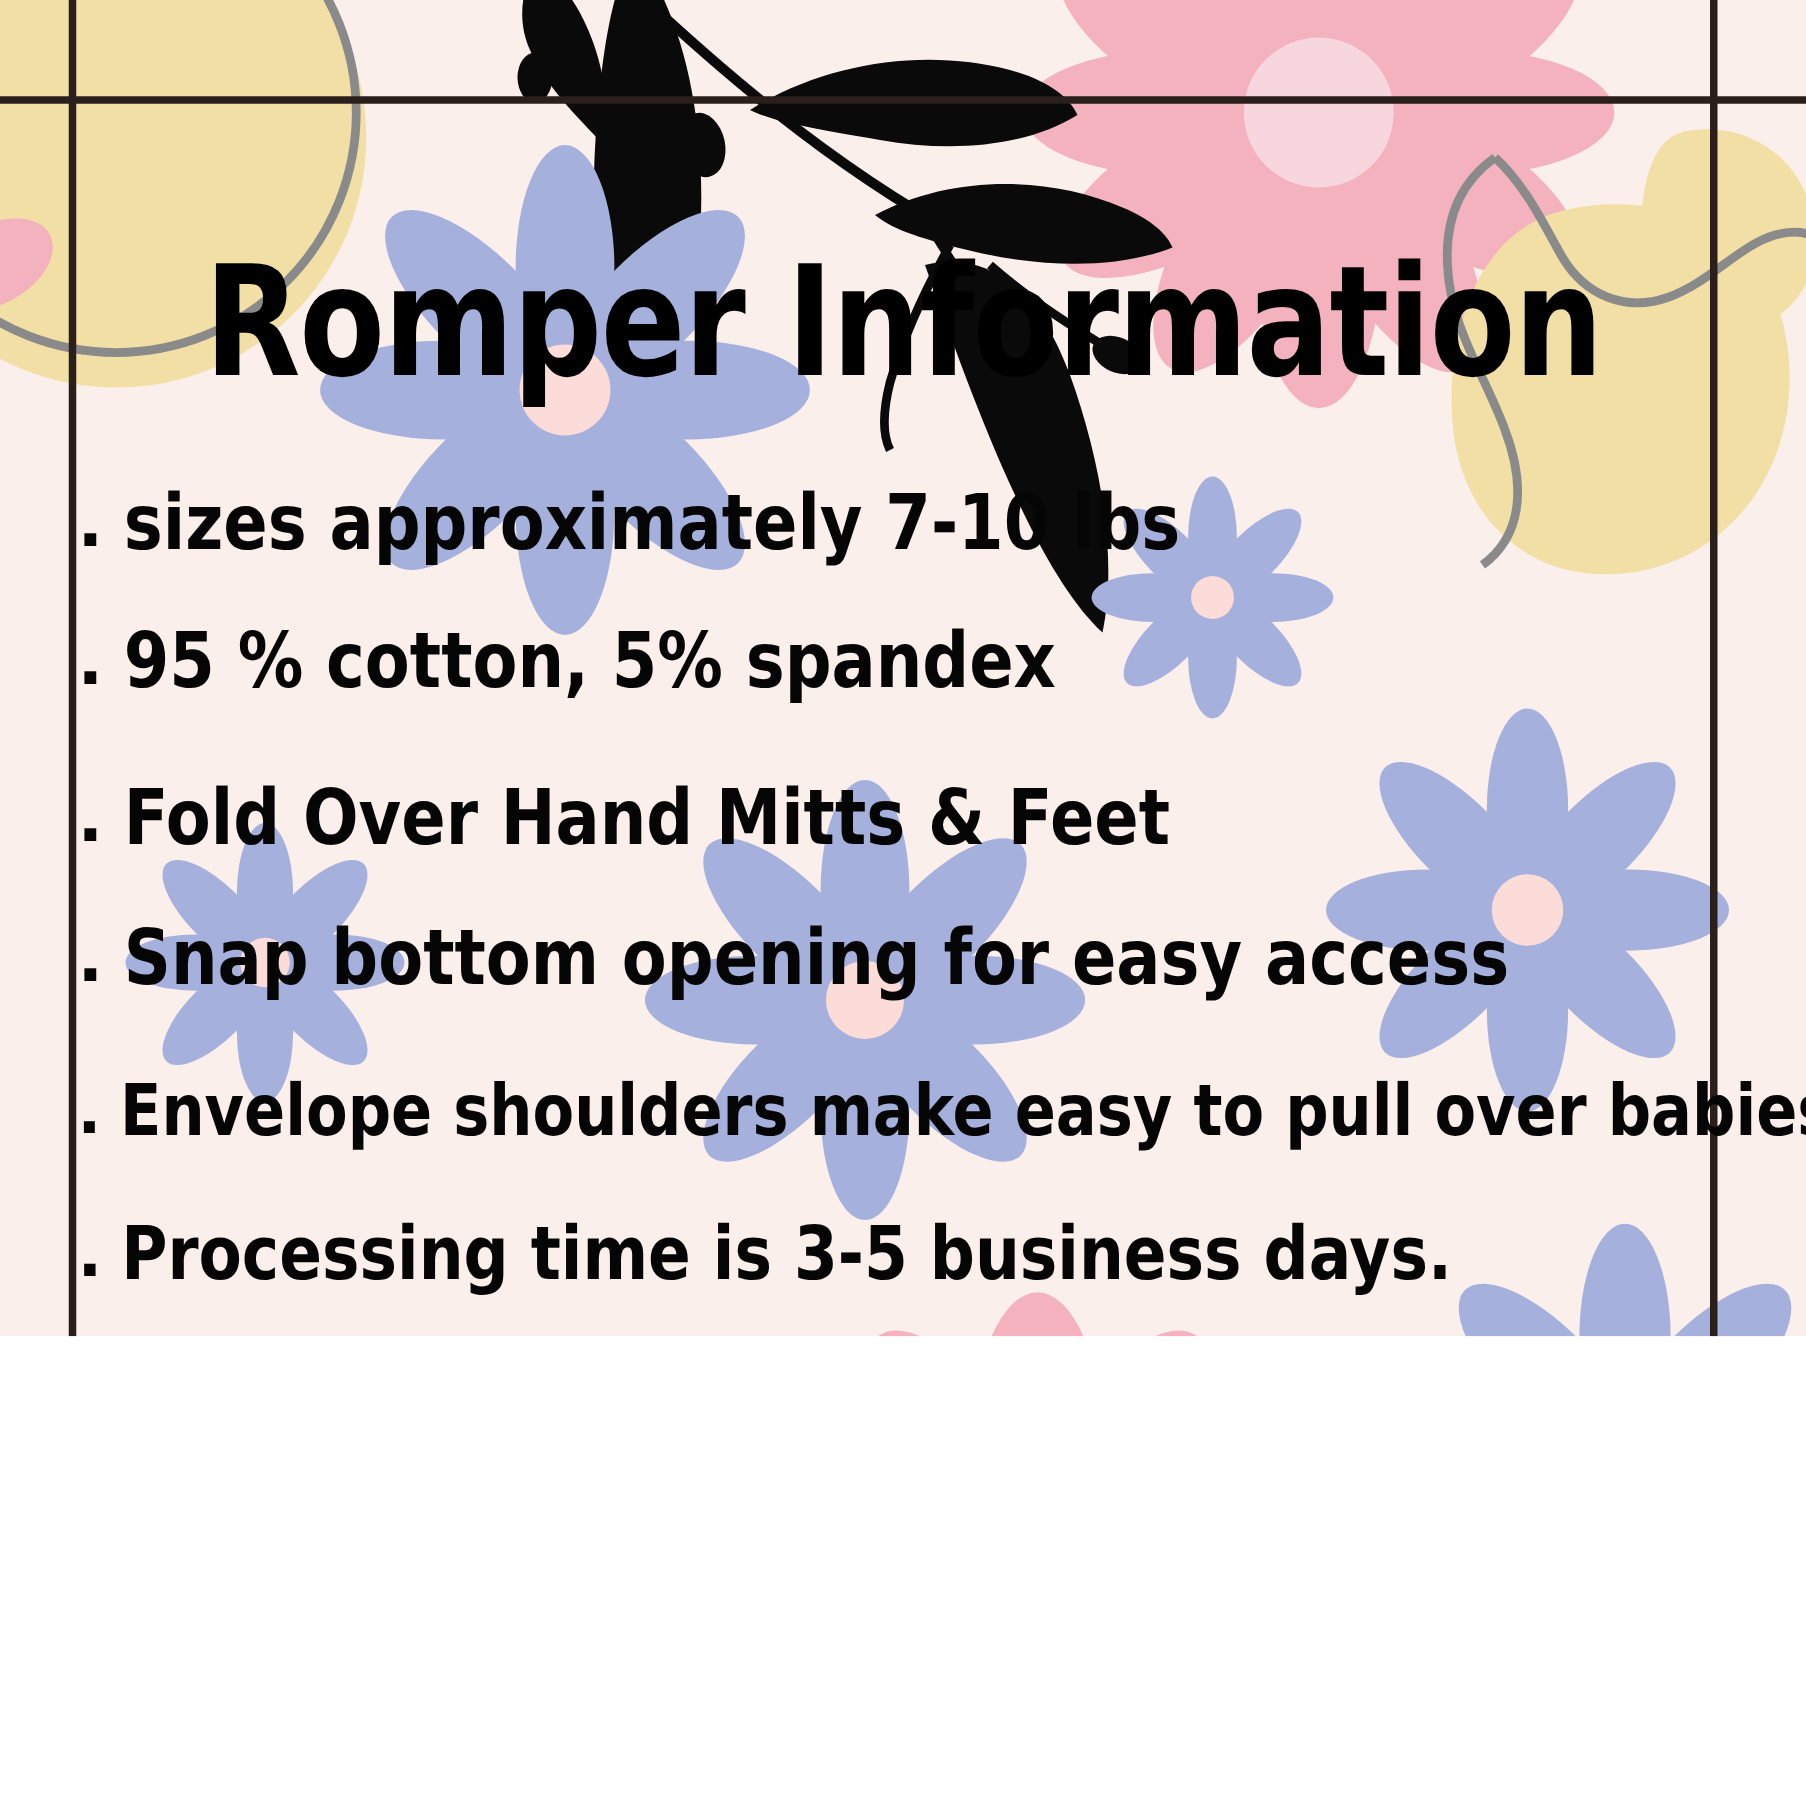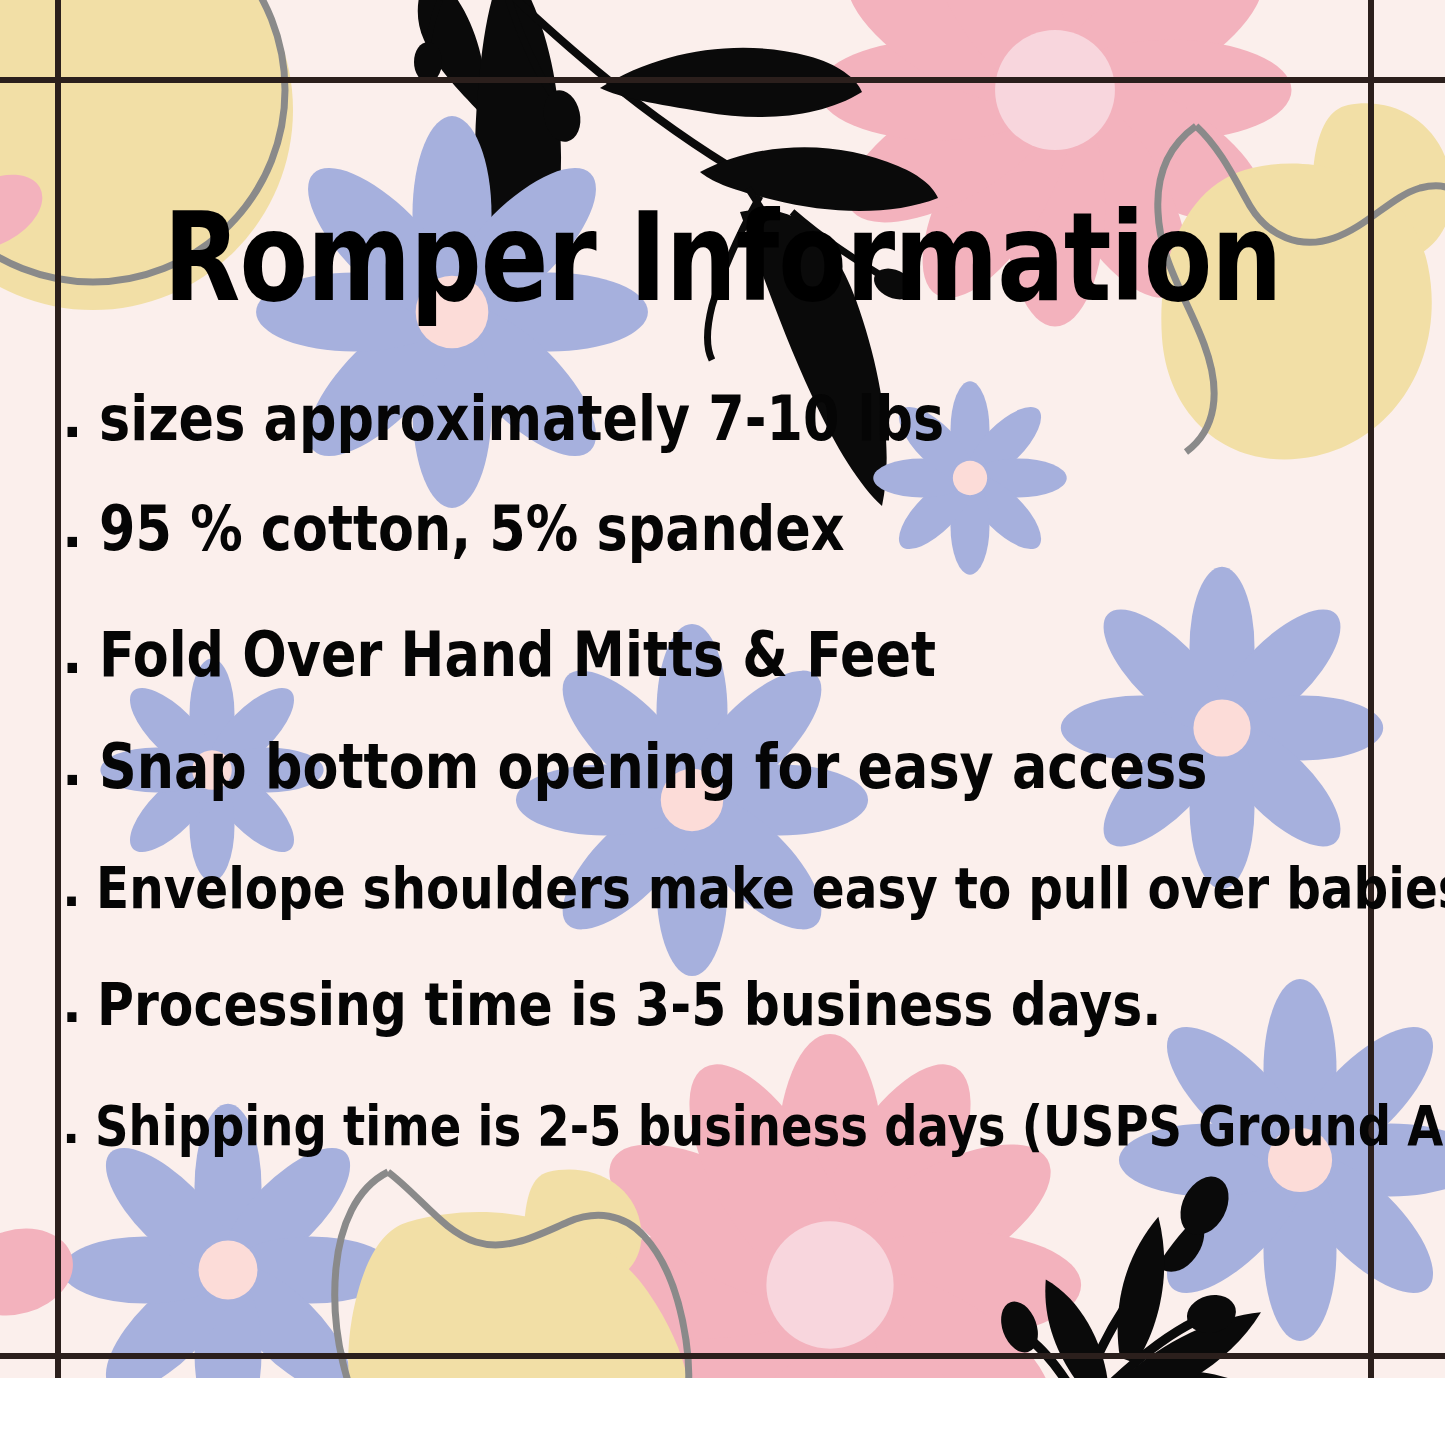--- a/index.html
+++ b/index.html
@@ -3,21 +3,21 @@
 <meta charset="utf-8">
 <style>
   html, body {
     margin: 0;
     padding: 0;
     background: #ffffff;
   }
   #canvas {
     position: relative;
     width: 1445px;
-    height: 1378px;
+    height: 1069px;
     overflow: hidden;
     background: #fbefec;
     font-family: "DejaVu Sans", sans-serif;
   }
   #deco {
     position: absolute;
     inset: 0;
     width: 1445px;
     height: 1445px;
     pointer-events: none;

